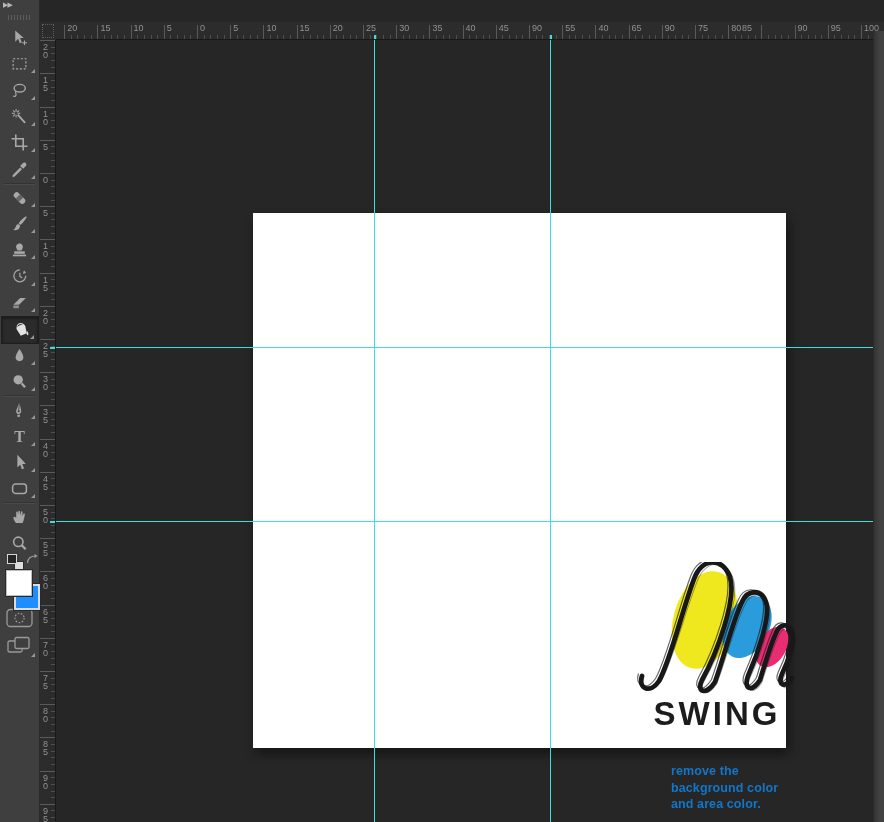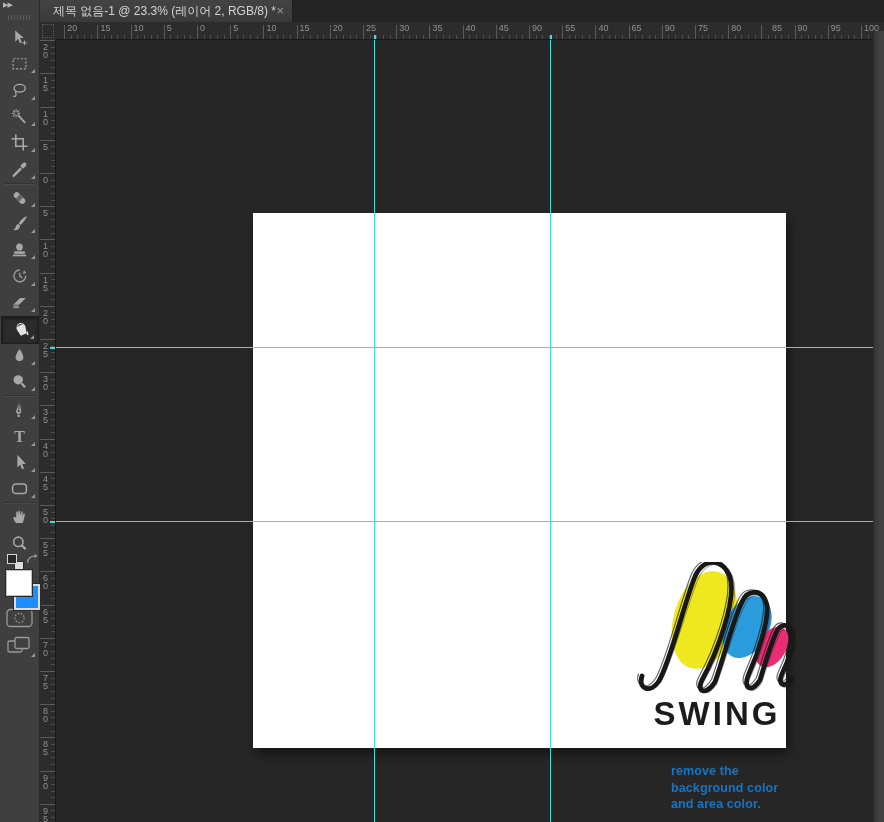--- a/index.html
+++ b/index.html
@@ -237,26 +237,20 @@
       </svg>
     </div>
     <div class="smode">
       <svg width="25" height="20" viewBox="0 0 25 20">
         <rect x="1" y="5" width="14" height="11" rx="1.5" fill="none" stroke="#9a9a9a" stroke-width="1.3"></rect>
         <rect x="8" y="1.5" width="14" height="11" rx="1.5" fill="#3f3f3f" stroke="#9a9a9a" stroke-width="1.3"></rect>
       </svg>
     </div>
   </div>
 
-  <div id="tabbar">
-    <div id="doc-tab">
-      <span>제목 없음-1 @ 23.3% (레이어 2, RGB/8) *</span>
-      <span class="close">×</span>
-    </div>
-  </div>
 
   <div id="ruler-corner"></div>
   <div id="ruler-top">
       <div class="tick-maj-t" style="left:8.2px"></div>
       <div class="lab-t" style="left:11.2px">20</div>
       <div class="tick-min-t" style="left:14.84px"></div>
       <div class="tick-min-t" style="left:21.48px"></div>
       <div class="tick-min-t" style="left:28.12px"></div>
       <div class="tick-min-t" style="left:34.760000000000005px"></div>
       <div class="tick-maj-t" style="left:41.400000000000006px"></div>
@@ -373,21 +367,21 @@
       <div class="tick-min-t" style="left:652.2800000000001px"></div>
       <div class="tick-min-t" style="left:658.9200000000001px"></div>
       <div class="tick-min-t" style="left:665.5600000000002px"></div>
       <div class="tick-maj-t" style="left:672.2px"></div>
       <div class="lab-t" style="left:675.2px">80</div>
       <div class="tick-min-t" style="left:678.84px"></div>
       <div class="tick-min-t" style="left:685.48px"></div>
       <div class="tick-min-t" style="left:692.12px"></div>
       <div class="tick-min-t" style="left:698.76px"></div>
       <div class="tick-maj-t" style="left:705.4000000000001px"></div>
-      <div class="lab-t" style="left:716px">85</div>
+      <div class="lab-t" style="left:686px">85</div>
       <div class="tick-min-t" style="left:712.0400000000001px"></div>
       <div class="tick-min-t" style="left:718.6800000000001px"></div>
       <div class="tick-min-t" style="left:725.32px"></div>
       <div class="tick-min-t" style="left:731.96px"></div>
       <div class="tick-maj-t" style="left:738.6000000000001px"></div>
       <div class="lab-t" style="left:741.6000000000001px">90</div>
       <div class="tick-min-t" style="left:745.2400000000001px"></div>
       <div class="tick-min-t" style="left:751.8800000000001px"></div>
       <div class="tick-min-t" style="left:758.5200000000001px"></div>
       <div class="tick-min-t" style="left:765.1600000000001px"></div>

